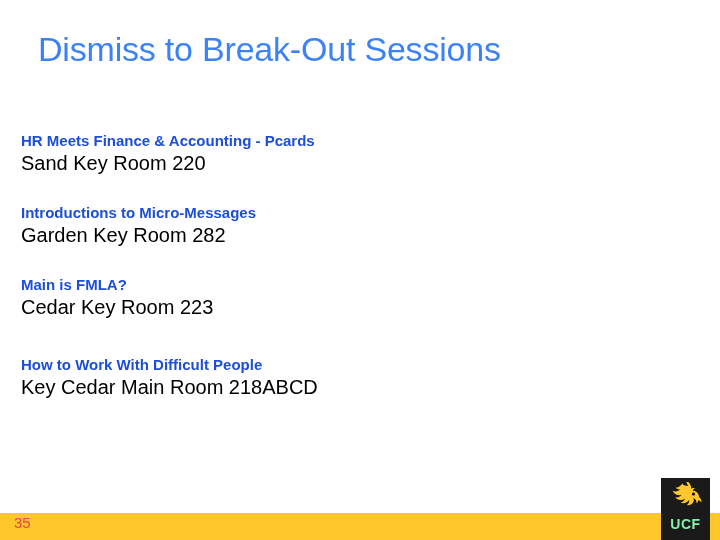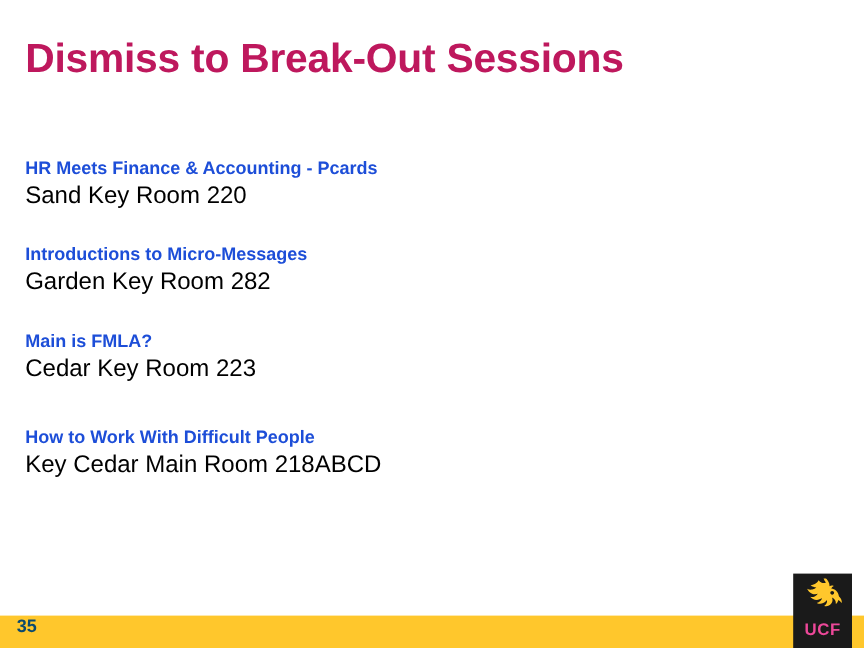--- a/index.html
+++ b/index.html
@@ -18,27 +18,27 @@
     position: relative;
     width: 720px;
     height: 540px;
     background: #ffffff;
     box-sizing: border-box;
   }
 
   
   .slide-title {
     position: absolute;
-    left: 21px;
+    left: 38px;
     top: 28px;
     width: 660px;
     font-size: 34px;
     line-height: 42px;
-    font-weight: 700;
-    color: #be185d;
+    font-weight: 400;
+    color: #3b82f6;
     letter-spacing: -0.2px;
     white-space: nowrap;
   }
 
   
   .body-area {
     position: absolute;
     left: 21px;
     top: 130px;
     width: 660px;
@@ -70,22 +70,22 @@
     width: 720px;
     height: 27px;
     background: #FFC72C;
   }
   .slide-number {
     position: absolute;
     left: 14px;
     top: 513px;
     font-size: 15px;
     line-height: 19px;
-    color: #0c4a6e;
-    font-weight: 700;
+    color: #ef4444;
+    font-weight: 400;
   }
 
   
   .ucf-logo {
     position: absolute;
     left: 661px;
     top: 478px;
     width: 49px;
     height: 62px;
     background: #1a1a1a;
@@ -100,21 +100,21 @@
   }
   .ucf-wordmark {
     position: absolute;
     left: 0;
     top: 38px;
     width: 49px;
     text-align: center;
     font-size: 14px;
     line-height: 16px;
     font-weight: bold;
-    color: #ec4899;
+    color: #86efac;
     letter-spacing: 0.5px;
   }
 </style>
 </head>
 <body>
 
 <div class="slide">
 
   <div class="slide-title">Dismiss to Break-Out Sessions</div>
 

